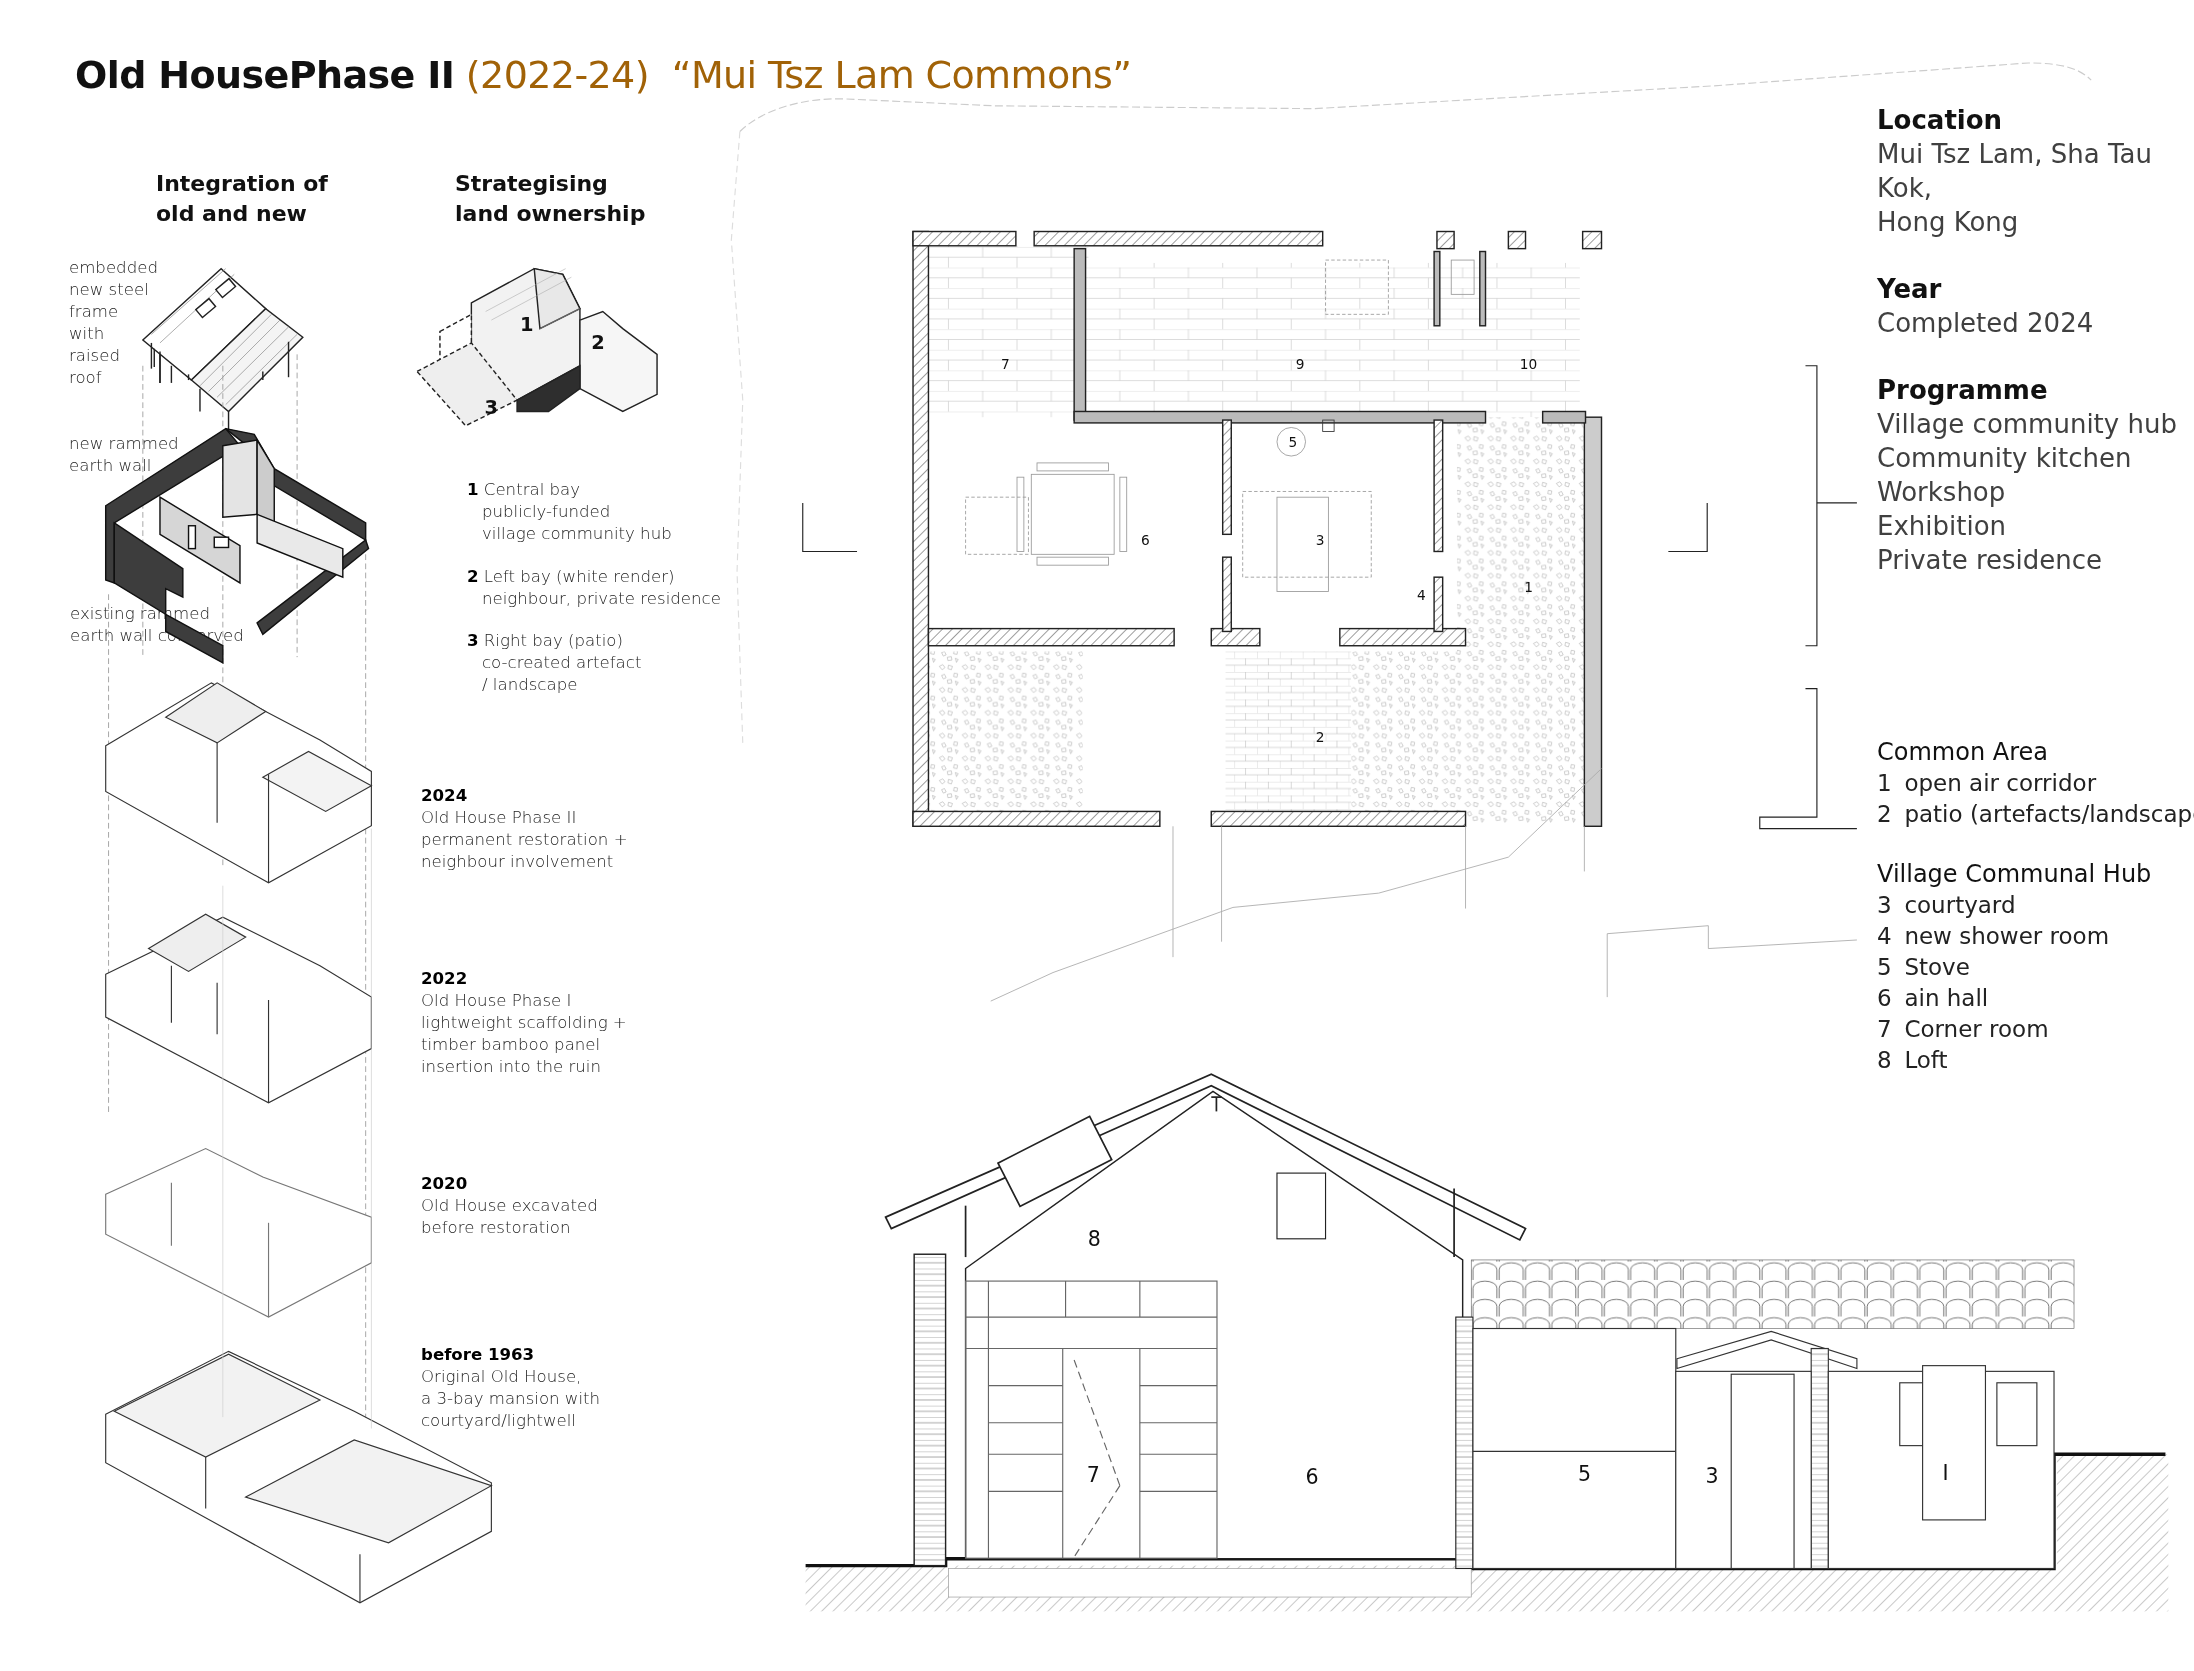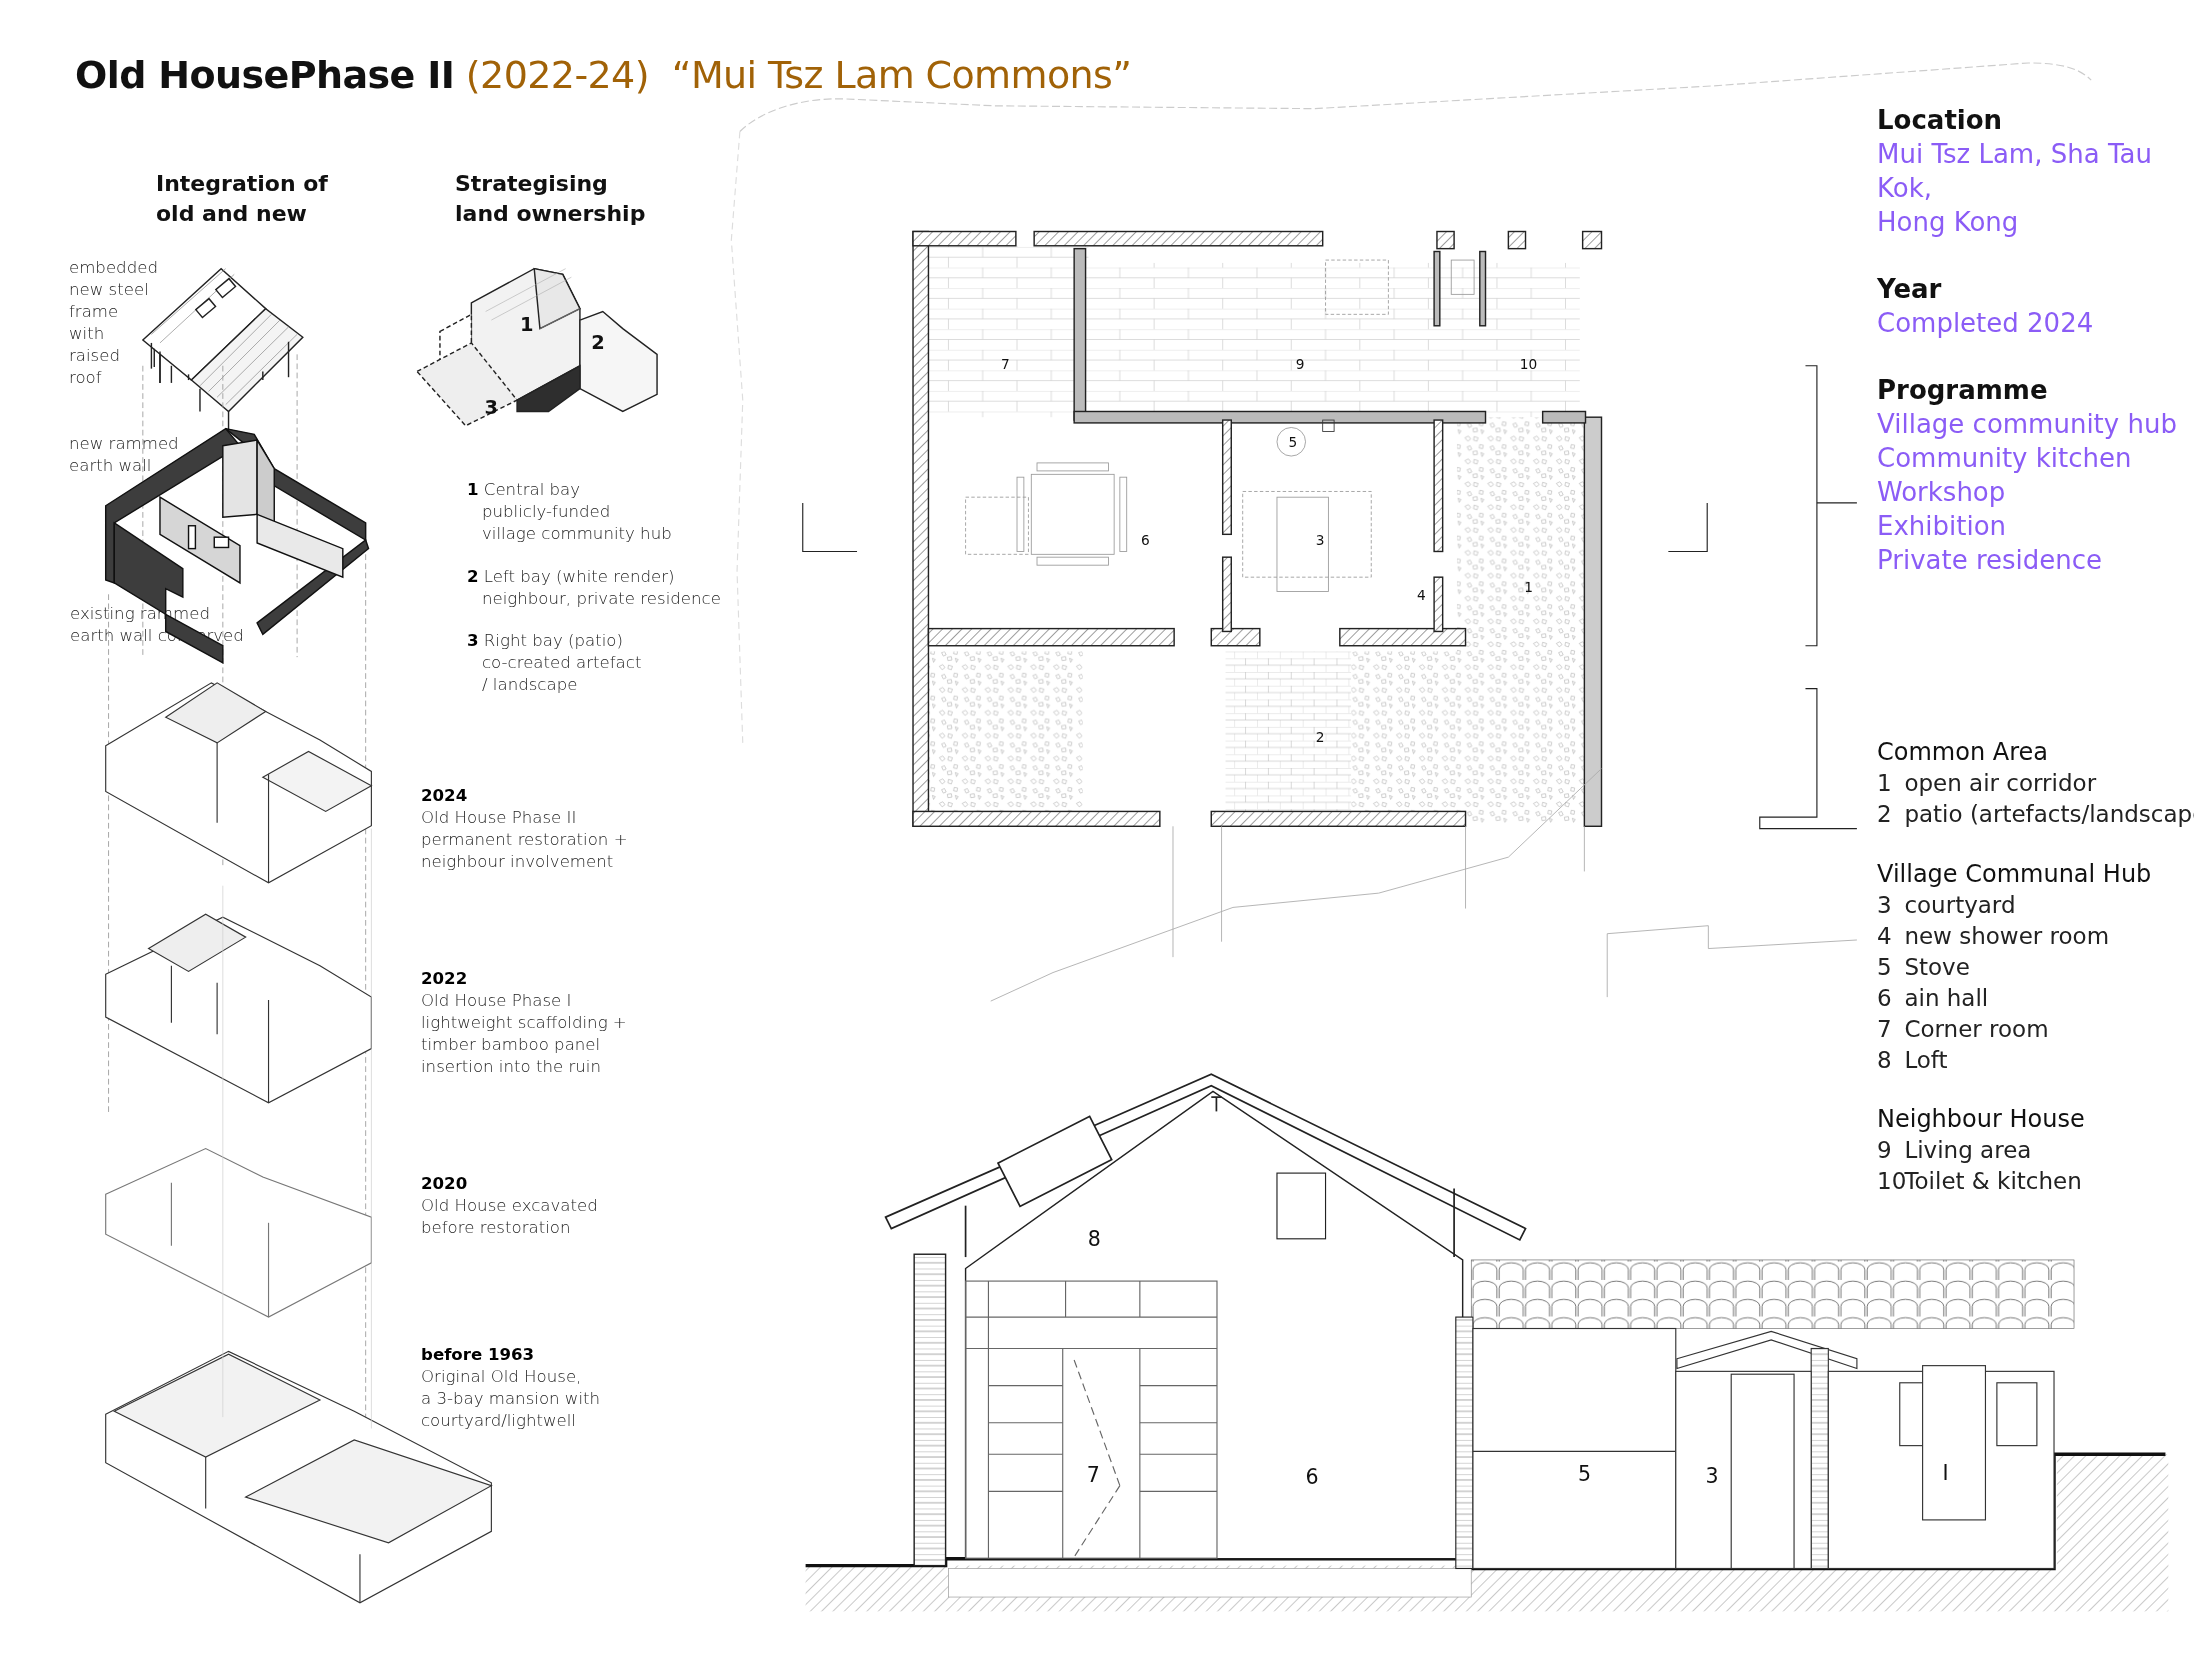--- a/index.html
+++ b/index.html
@@ -7,21 +7,21 @@
          font-family:"DejaVu Sans", "Liberation Sans", sans-serif; color:#111; }
   .abs { position:absolute; }
   .title { left:75px; top:53px; font-size:38px; white-space:nowrap; letter-spacing:-0.6px; }
   .title .bold { font-weight:bold; }
   .title .light { font-weight:normal; color:#a16207; }
   .col-head { font-weight:bold; font-size:22px; line-height:30px; }
   .small { font-size:16.6px; line-height:22px; color:#222; font-weight:300; }
   .small b { font-weight:bold; color:#000; }
   .phase-year { font-weight:bold; font-size:16.6px; line-height:22px; color:#000000; }
   .info-head { font-weight:bold; font-size:26px; line-height:33px; }
-  .info-text { font-size:26px; line-height:34px; color:#8b5cf6; }
+  .info-text { font-size:26px; line-height:34px; color:#404040; }
   .legend-head { font-size:24px; line-height:31px; color:#111; }
   .legend-item { font-size:23px; line-height:31px; color:#222; white-space:nowrap; }
   .legend-item .num { display:inline-block; width:27.4px; }
   svg { position:absolute; overflow:visible; }
   .plan-num { font-size:24px; fill:#111; font-family:"DejaVu Sans", sans-serif; }
   .sec-num { font-size:36px; fill:#111; font-family:"DejaVu Sans", sans-serif; }
 </style>
 </head>
 <body>
 
@@ -429,19 +429,14 @@
   <div>
     <div class="legend-head">Village Communal Hub</div>
     <div class="legend-item"><span class="num">3</span><span>courtyard</span></div>
     <div class="legend-item"><span class="num">4</span><span>new shower room</span></div>
     <div class="legend-item"><span class="num">5</span><span>Stove</span></div>
     <div class="legend-item"><span class="num">6</span><span>ain hall</span></div>
     <div class="legend-item"><span class="num">7</span><span>Corner room</span></div>
     <div class="legend-item"><span class="num">8</span><span>Loft</span></div>
   </div>
   <div style="height:28.6px"></div>
-  <div>
-    <div class="legend-head">Neighbour House</div>
-    <div class="legend-item"><span class="num">9</span><span>Living area</span></div>
-    <div class="legend-item"><span class="num">10</span><span>Toilet &amp; kitchen</span></div>
-  </div>
 </div>
 
 
 </body></html>

